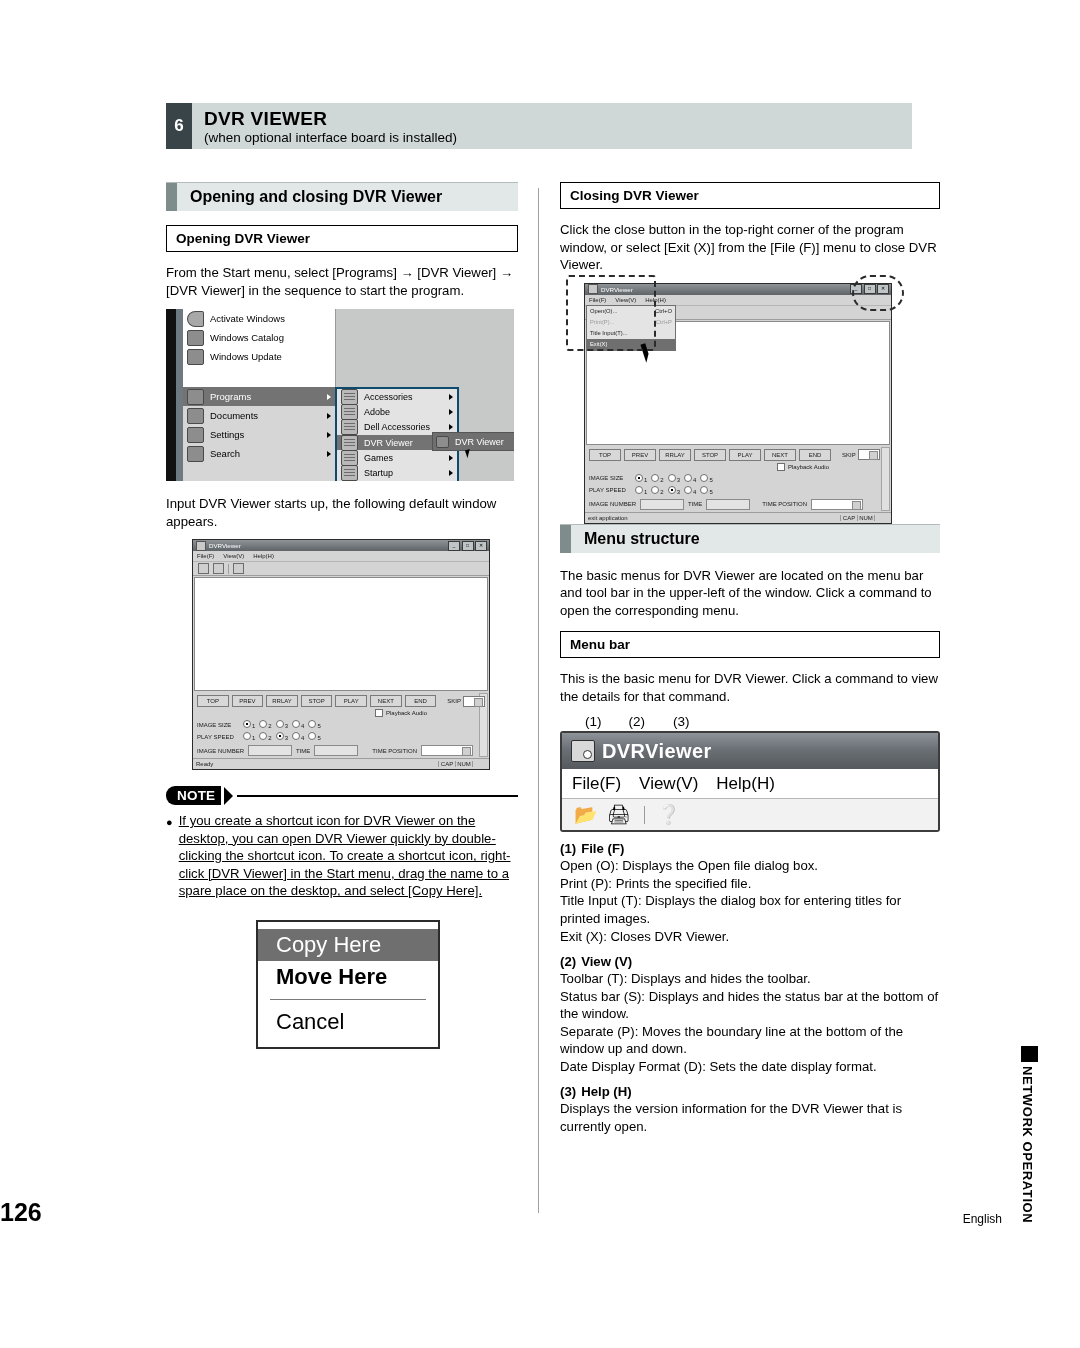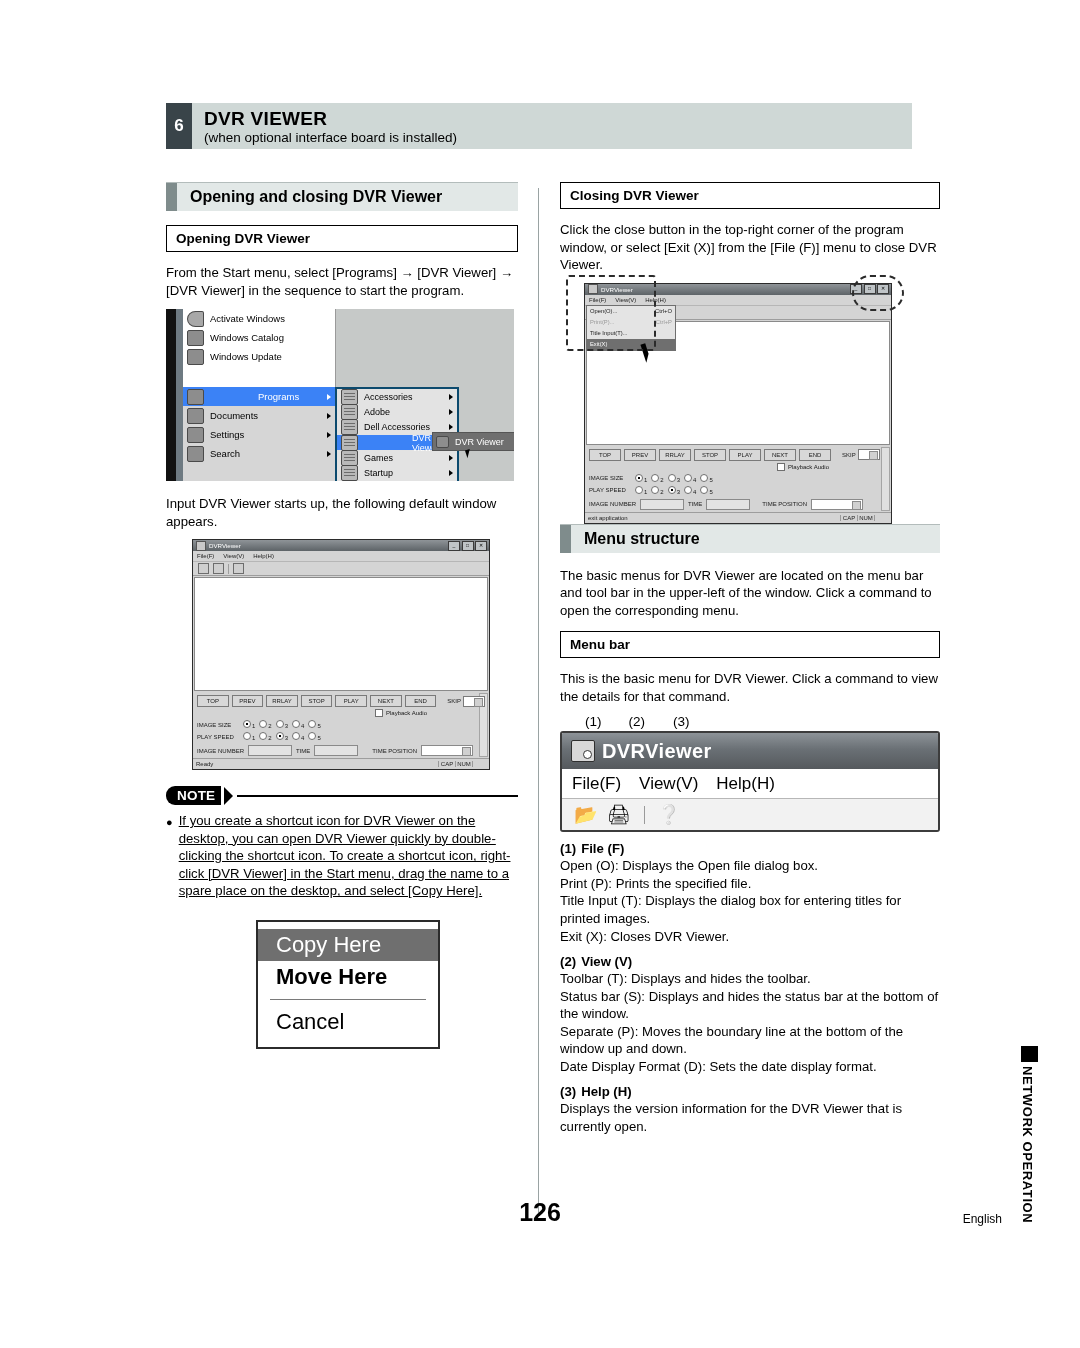--- a/index.html
+++ b/index.html
@@ -95,21 +95,21 @@
     background:#fff;border-right:1px solid #9a9a9a;
   }
   .sm-bot{
     position:absolute;left:17px;top:78px;width:152px;height:94px;
     background:#d6d6d6;border-right:1px solid #9a9a9a;
   }
   .sm-item{
     height:19px;display:flex;align-items:center;font-size:9.5px;
     padding-left:4px;position:relative;
   }
-  .sm-item.sel{background:#3b82f6;color:#fff;gap:48px;}
+  .sm-item.sel{background:#737373;color:#fff;}
   .sm-ico{
     width:15px;height:14px;margin-right:6px;flex:none;
     background:#8d8d8d;border:1px solid #4a4a4a;border-radius:2px;
     position:relative;
   }
   .sm-ico.key{border-radius:50% 2px 2px 50%;background:#a8a8a8;}
   .sm-ico.folder{background:#b9b9b9;}
   .sm-ico.folder:after{
     content:"";position:absolute;left:2px;top:3px;right:2px;bottom:2px;
     background:repeating-linear-gradient(to bottom,#6c6c6c 0 1px,transparent 1px 3px);
@@ -275,21 +275,21 @@
   }
   .mbfig .trow .ic{font-size:19px;line-height:1;}
   .mbfig .trow .divider{width:1px;height:18px;background:#9a9a9a;margin:0 4px;}
 
   .num-head{font-size:13.2px;font-weight:bold;margin:9px 0 1px 0;}
   .num-head .n{margin-right:5px;}
   p.desc{font-size:13.2px;line-height:1.33;margin:0;}
 
   
   .pagenum{
-    position:absolute;left:0;top:1198px;width:1080px;text-align:center;
+    position:absolute;left:0;top:1198px;width:1080px;text-align:left;
     font-size:25px;font-weight:bold;
   }
   .lang{position:absolute;right:78px;top:1212px;font-size:12px;}
   .sidetab{
     position:absolute;right:42px;top:1046px;
   }
   .sidetab .cap{width:17px;height:16px;background:#000;}
   .sidetab .txt{
     writing-mode:vertical-rl;font-size:13px;font-weight:bold;
     letter-spacing:.6px;line-height:1.0;margin-top:4px;

